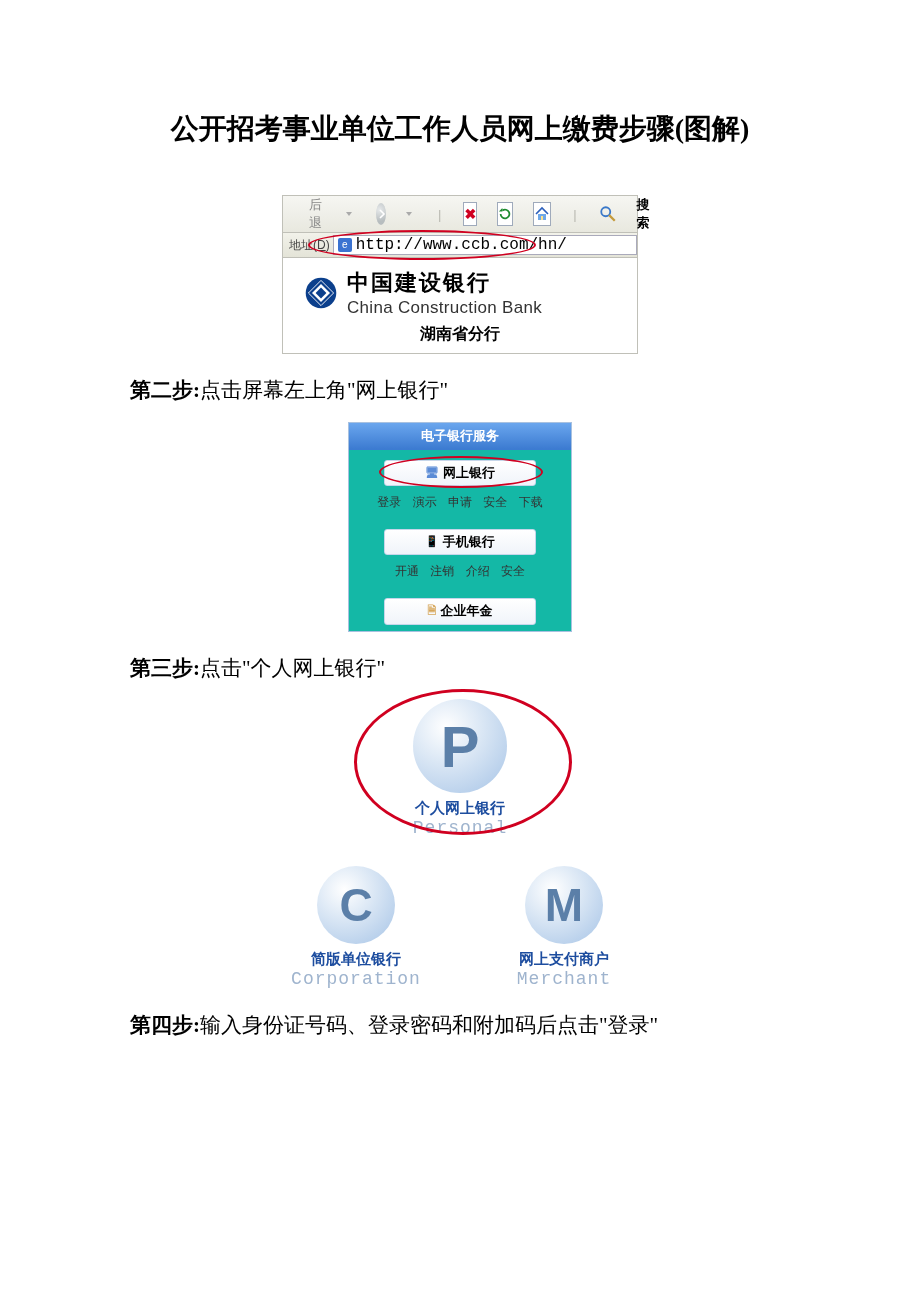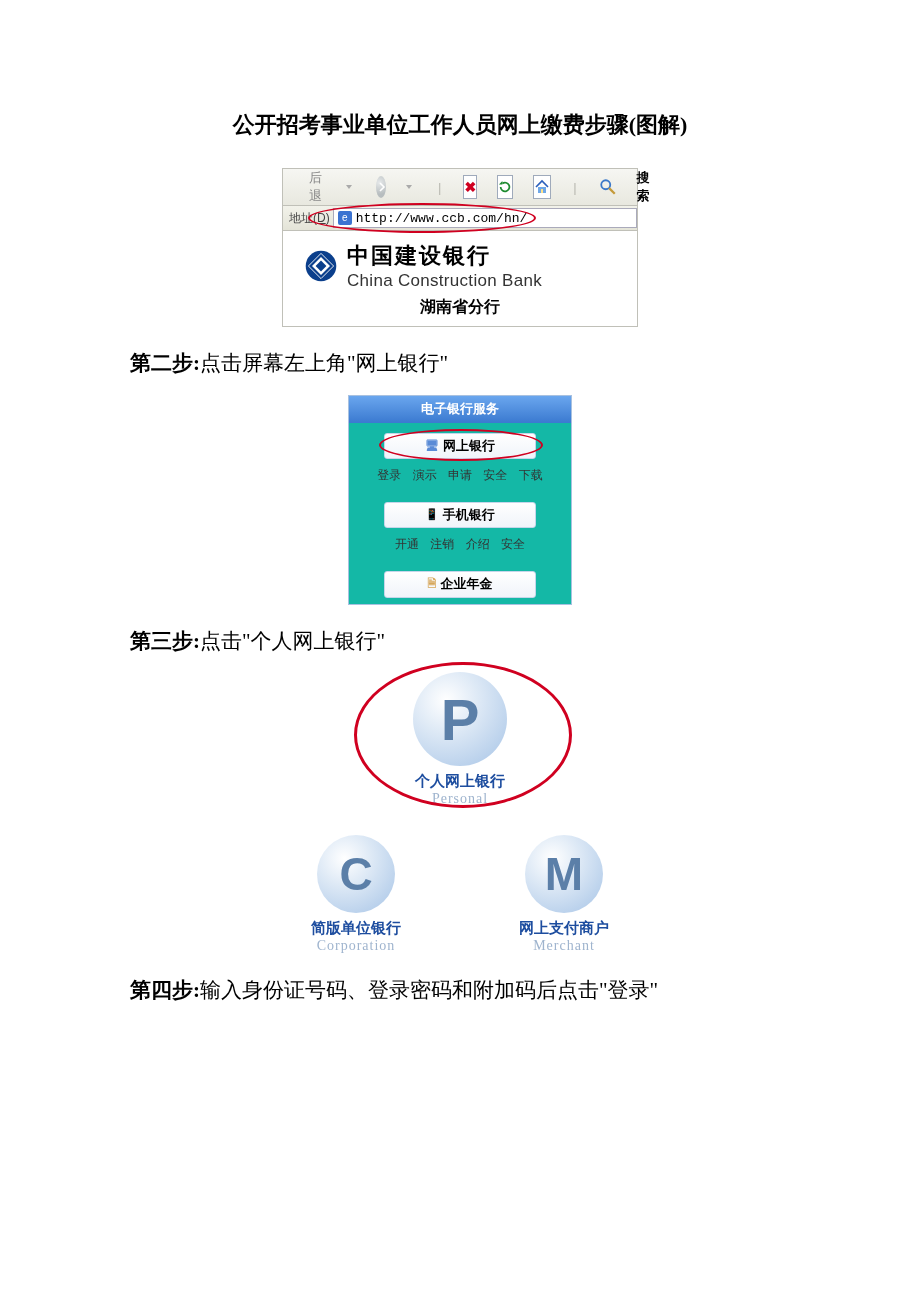--- a/index.html
+++ b/index.html
@@ -8,22 +8,22 @@
     background: #ffffff;
     font-family: "SimSun", "宋体", serif;
     width: 920px;
   }
   .page {
     padding: 110px 130px 100px 130px;
   }
   .title {
     text-align: center;
     font-weight: bold;
-    font-size: 22px;
-    margin-bottom: 28px;
+    font-size: 28px;
+    margin-bottom: 47px;
     font-family: "SimSun", "宋体", serif;
   }
   .step-line {
     font-size: 21px;
     margin: 18px 0 14px 0;
     line-height: 1.6;
   }
   .step-label { font-weight: bold; }
   .link { color: #0000cc; text-decoration: underline; }
   .figure { text-align: center; margin: 10px 0 20px 0; }
@@ -110,21 +110,21 @@
     width:14px;height:14px;
     display:inline-block;
     background:#3b73d1;
     color:#fff;
     font-size:10px;
     line-height:14px;
     text-align:center;
     border-radius:2px;
     margin-right:4px;
   }
-  .ie-url { font-family: "Courier New", monospace; font-size:13px; color:#000; }
+  .ie-url { font-family: "Courier New", monospace; font-size:16px; color:#000; }
   .red-ellipse-url {
     position: relative;
   }
   .red-ellipse-url::after {
     content:"";
     position:absolute;
     left:-26px; top:-6px;
     width: 224px; height: 26px;
     border: 2px solid #d00020;
     border-radius: 50%;
@@ -214,21 +214,21 @@
     color:#5b7fa8;
     font-size:58px;
   }
   .pc-small {
     width:78px;height:78px;
     background: radial-gradient(circle at 35% 30%, #ffffff 0%, #dfeaf6 35%, #a5c3e6 100%);
     color:#5b7fa8;
     font-size:46px;
   }
   .cap-cn { color:#1d4d9f; font-weight:bold; font-size:15px; margin-top:6px; }
-  .cap-en { color:#9fb4ce; font-size:14px; font-family: Liberation Serif, serif; letter-spacing:1px; }
+  .cap-en { color:#9fb4ce; font-size:18px; font-family: Liberation Mono, monospace; letter-spacing:1px; }
   .p-wrap { position:relative; display:inline-block; }
   .p-wrap .red-oval {
     position:absolute;
     left:-38px; top:-10px;
     width: 212px; height: 140px;
     border: 3px solid #d00020;
     border-radius: 50%;
     pointer-events:none;
   }
   .fig3-row2 {

